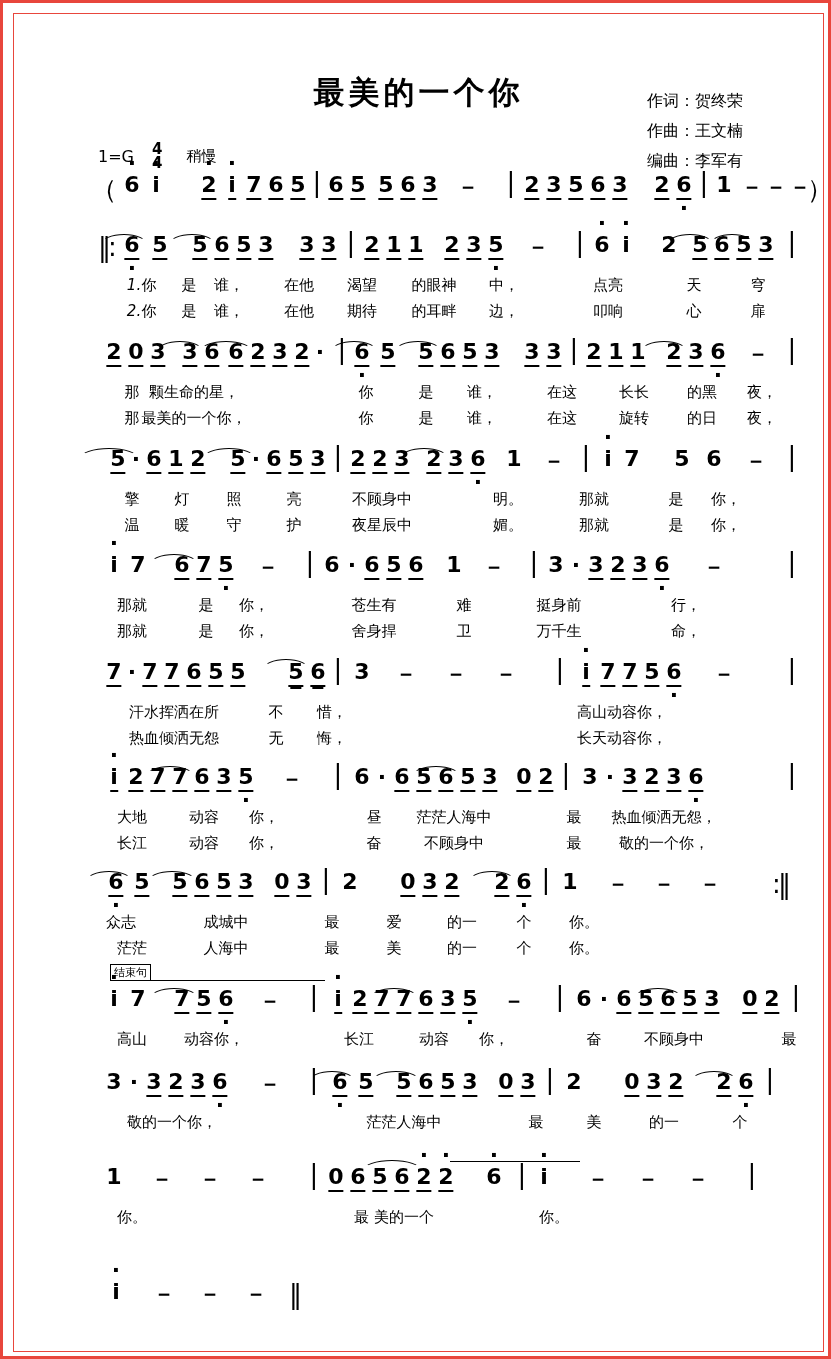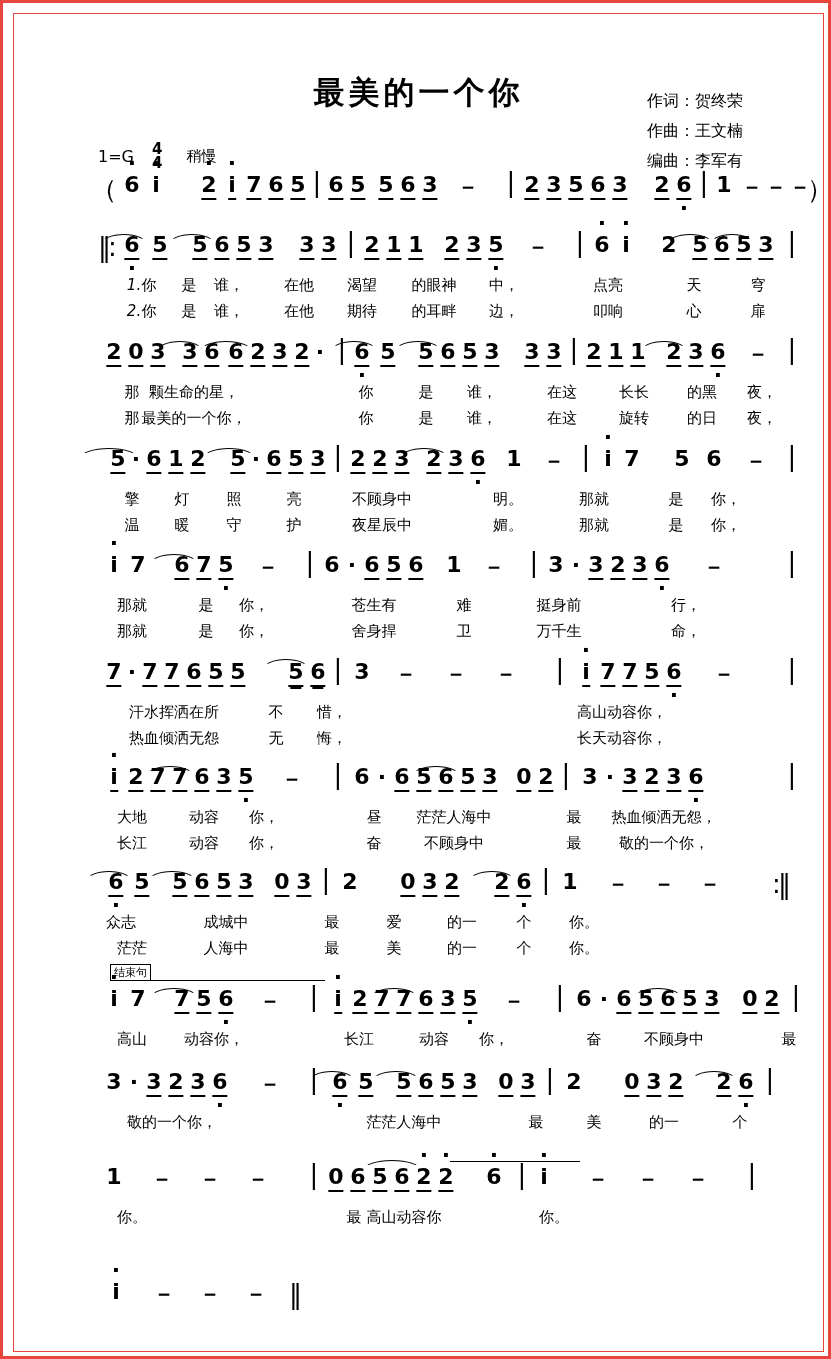--- a/index.html
+++ b/index.html
@@ -677,21 +677,21 @@
       <span style="left:480px" class="dotabove">6</span>
       <span style="left:508px" class="bar">|</span>
       <span style="left:530px" class="dotabove">i</span>
       <span style="left:584px">－</span>
       <span style="left:634px">－</span>
       <span style="left:684px">－</span>
       <span style="left:738px" class="bar">|</span>
     </div>
     <div class="lyrics">
       <span style="left:118px">你。</span>
-      <span style="left:380px">最 高山动容你</span>
+      <span style="left:380px">最 美的一个</span>
       <span style="left:540px">你。</span>
     </div>
   </div>
   <div class="longline" style="left:436px; top:1147px; width:130px"></div>
 
   <div class="system" style="top:1265px">
     <div class="notes">
       <span style="left:102px" class="dotabove">i</span>
       <span style="left:150px">－</span>
       <span style="left:196px">－</span>

